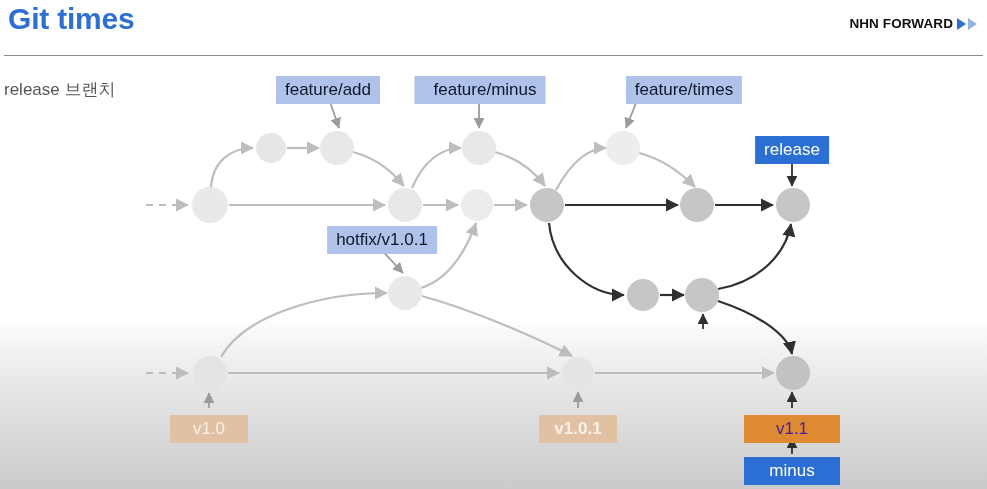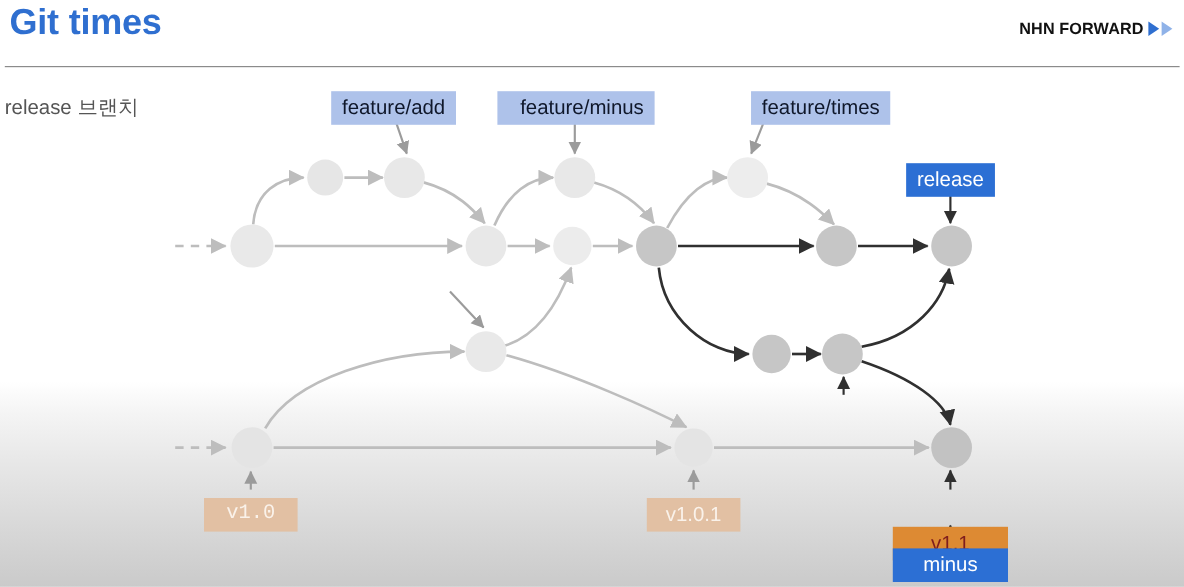--- a/index.html
+++ b/index.html
@@ -42,21 +42,21 @@
     font-size:17px;
     line-height:1;
     padding:5px 9px 6px 9px;
     white-space:nowrap;
     transform:translateX(-50%);
     text-align:center;
   }
   .lbl-faded{background:#aec2ea;color:#0f172a;}
   .lbl-blue{background:#2c6fd4;color:#ffffff;}
   .lbl-tag-faded{background:#e2c0a3;color:#faf2ea;}
-  .lbl-tag{background:#dd8a33;color:#7f1d1d;margin-top:24px;}
+  .lbl-tag{background:#dd8a33;color:#4c1d95;}
 </style>
 </head>
 <body>
 
 <div id="slide">
 
   <div id="title">Git times</div>
 
   <div id="brand">
     <span>NHN FORWARD</span>
@@ -149,19 +149,20 @@
       <circle cx="702" cy="295" r="17" fill="#c6c6c6"></circle>
       <circle cx="210" cy="373" r="17" fill="#e4e4e4"></circle>
       <circle cx="578" cy="373" r="16" fill="#e4e4e4"></circle>
       <circle cx="793" cy="373" r="17" fill="#c2c2c2"></circle>
     </g>
   </svg>
 
   <div class="lbl lbl-faded" style="left:328px;top:76px;">feature/add</div>
   <div class="lbl lbl-faded" style="left:480px;top:76px;padding-left:19px;">feature/minus</div>
   <div class="lbl lbl-faded" style="left:646px;top:76px;margin-left:38px;">feature/times</div>
+  <div class="lbl lbl-faded" style="left:382px;top:226px;">hotfix/v1.0.1</div>
   <div class="lbl lbl-blue" style="left:792px;top:136px;">release</div>
-  <div class="lbl lbl-tag-faded" style="left:209px;top:415px;width:60px;font-family:Liberation Mono, monospace;">v1.0</div>
-  <div class="lbl lbl-tag-faded" style="left:578px;top:415px;width:60px;">v1.0.1</div>
+  <div class="lbl lbl-tag-faded" style="left:209px;top:415px;width:60px;">v1.0</div>
+  <div class="lbl lbl-tag-faded" style="left:578px;top:415px;width:60px;font-weight:bold;">v1.0.1</div>
   <div class="lbl lbl-tag" style="left:792px;top:415px;width:78px;">v1.1</div>
   <div class="lbl lbl-blue" style="left:792px;top:457px;width:78px;">minus</div>
 
 </div>
 
 </body></html>

